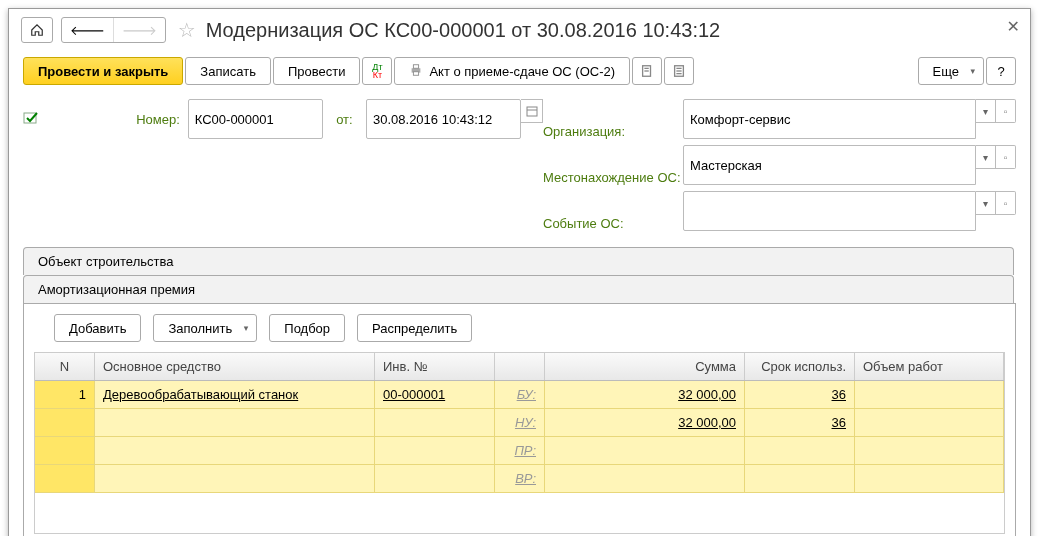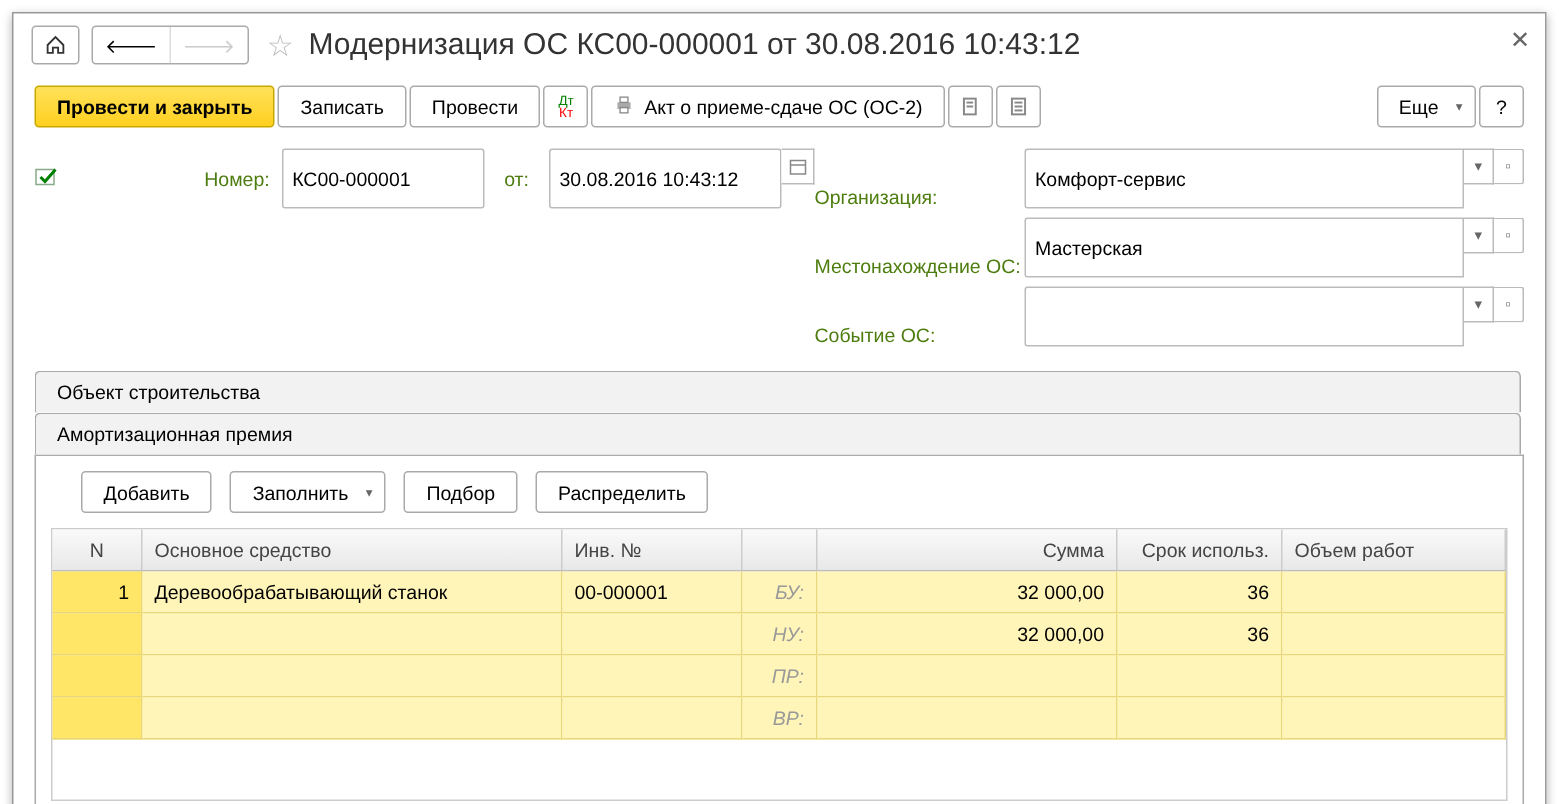--- a/index.html
+++ b/index.html
@@ -181,21 +181,21 @@
 
 .grid-body { min-height: 150px; }
 .grid-row { display:flex; }
 .grid-row .gcell {
   border-right: 1px solid #e8d77a;
   border-bottom: 1px solid #e8d77a;
   padding: 6px 8px;
   min-height: 28px;
   display:flex;align-items:center;
 }
-.row-yellow { background: #fff5b8; }
+.row-yellow { background: #fff5b8; text-decoration: underline; }
 .row-yellow-strong { background: #ffe666; }
 .gcol-type-cell { color: #999; font-style: italic; justify-content:flex-end;}
 .sum-cell { justify-content: flex-end; }
 .term-cell { justify-content: flex-end; }
 .n-cell { justify-content: flex-end; }
 
 .icon-svg { width:14px; height:14px; }
 .printer-icon { color: #a58b00; }
 .dtkl { font-size:9px; line-height:8px; text-align:center; }
 .dtkl .dt{ color:green; }

